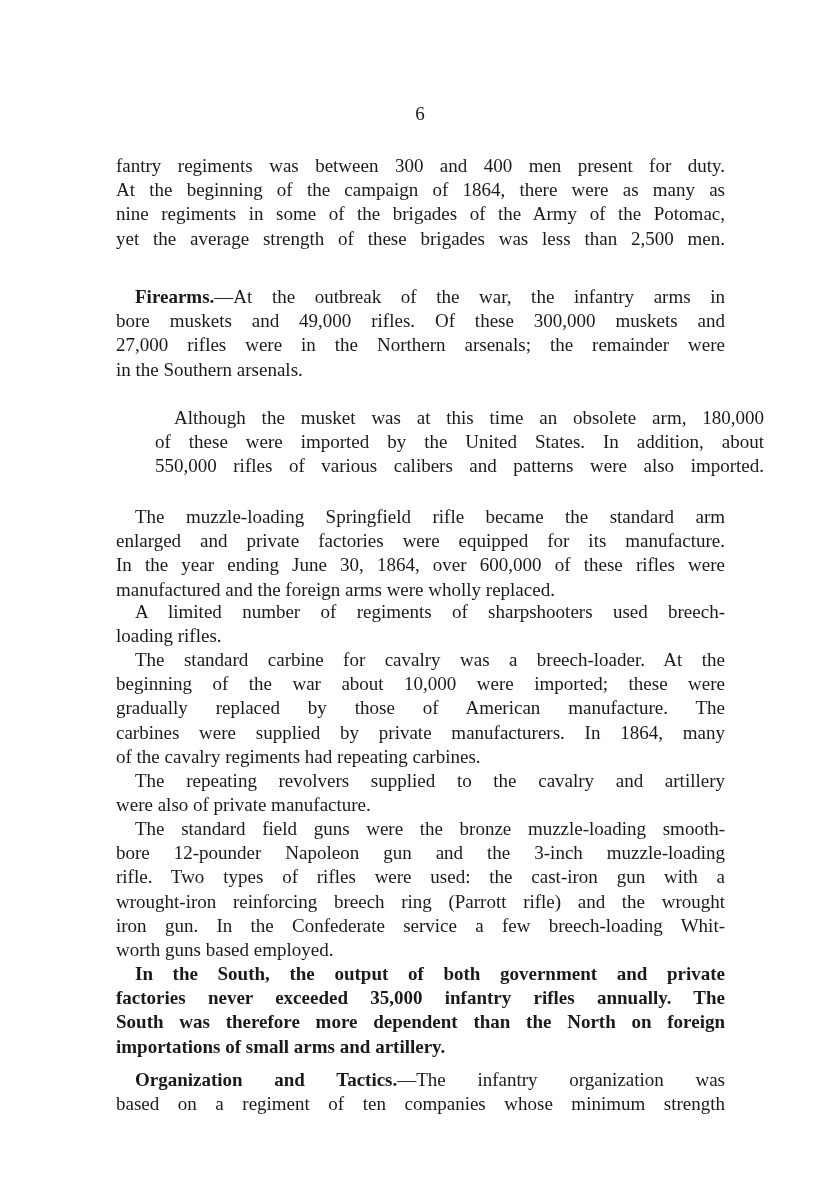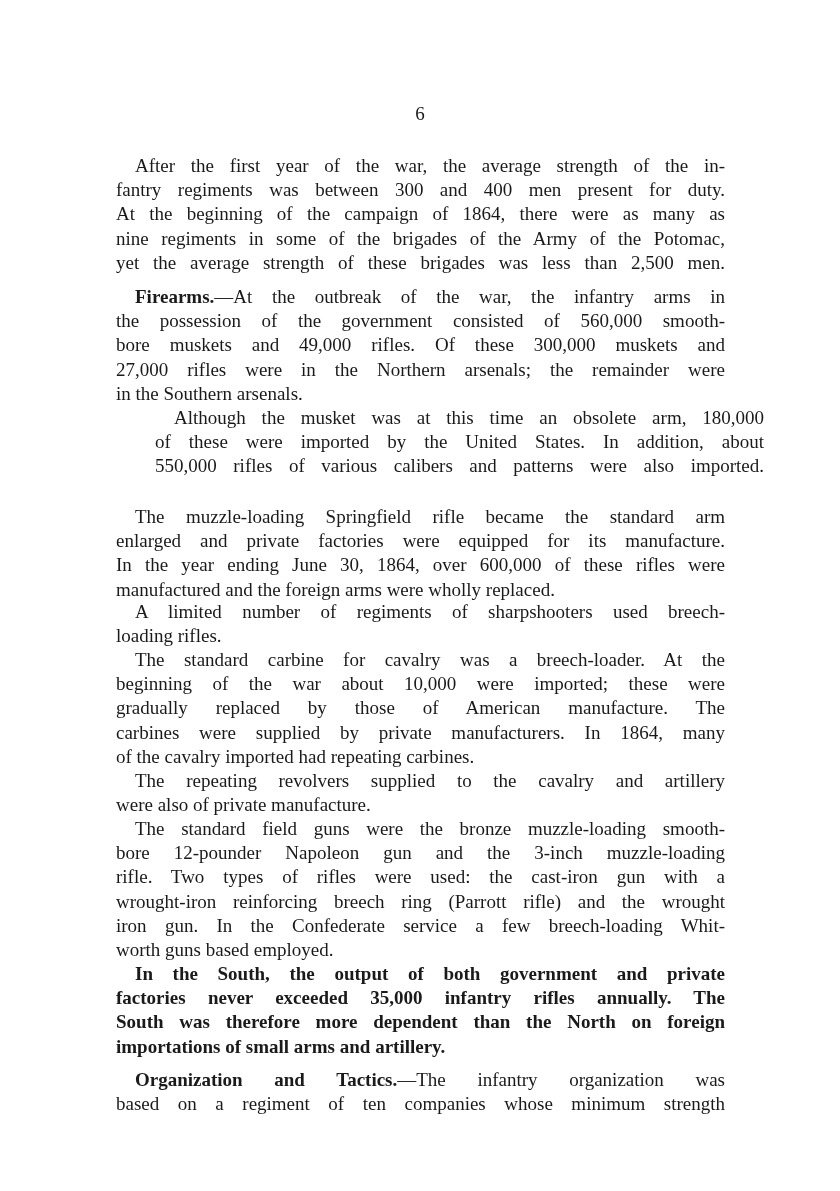--- a/index.html
+++ b/index.html
@@ -13,30 +13,28 @@
   .line.last { text-align-last: left; }
   .line.indent { padding-left: 19px; }
   .line b { font-weight: bold; }
 </style>
 </head>
 <body>
 
 <div class="page-number">6</div>
 
 <div class="block" style="top:154px;">
-  <span class="line indent">After the first year of the war, the average strength of the in-</span>
   <span class="line">fantry regiments was between 300 and 400 men present for duty.</span>
   <span class="line">At the beginning of the campaign of 1864, there were as many as</span>
   <span class="line">nine regiments in some of the brigades of the Army of the Potomac,</span>
   <span class="line">yet the average strength of these brigades was less than 2,500 men.</span>
 </div>
 
 <div class="block" style="top:285px;">
   <span class="line indent" style="text-align: justify;"><b>Firearms.</b><span>—At the outbreak of the war, the infantry arms in</span></span>
-  <span class="line">the possession of the government consisted of 560,000 smooth-</span>
   <span class="line">bore muskets and 49,000 rifles.  Of these 300,000 muskets and</span>
   <span class="line">27,000 rifles were in the Northern arsenals; the remainder were</span>
   <span class="line last">in the Southern arsenals.</span>
 </div>
 
 <div class="block" style="top:406px;margin-left:39px;">
   <span class="line indent">Although the musket was at this time an obsolete arm, 180,000</span>
   <span class="line">of these were imported by the United States.  In addition, about</span>
   <span class="line">550,000 rifles of various calibers and patterns were also imported.</span>
 </div>
@@ -51,21 +49,21 @@
 <div class="block" style="top:600px;">
   <span class="line indent">A limited number of regiments of sharpshooters used breech-</span>
   <span class="line last">loading rifles.</span>
 </div>
 
 <div class="block" style="top:648px;">
   <span class="line indent">The standard carbine for cavalry was a breech-loader.  At the</span>
   <span class="line">beginning of the war about 10,000 were imported; these were</span>
   <span class="line">gradually replaced by those of American manufacture.  The</span>
   <span class="line">carbines were supplied by private manufacturers.  In 1864, many</span>
-  <span class="line last">of the cavalry imported had repeating carbines.</span>
+  <span class="line last">of the cavalry regiments had repeating carbines.</span>
 </div>
 
 <div class="block" style="top:769px;">
   <span class="line indent">The repeating revolvers supplied to the cavalry and artillery</span>
   <span class="line last">were also of private manufacture.</span>
 </div>
 
 <div class="block" style="top:817px;">
   <span class="line indent">The standard field guns were the bronze muzzle-loading smooth-</span>
   <span class="line">bore 12-pounder Napoleon gun and the 3-inch muzzle-loading</span>

